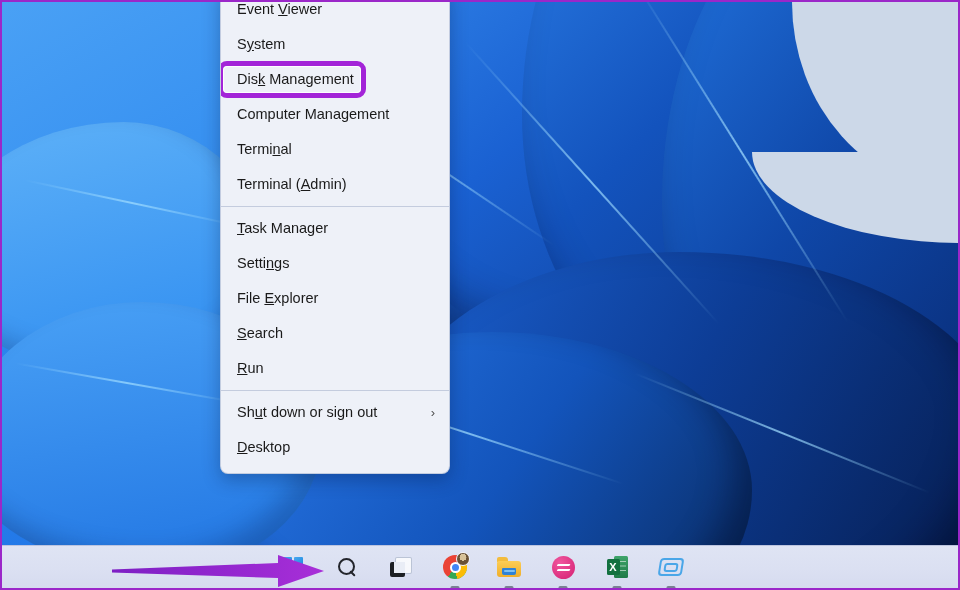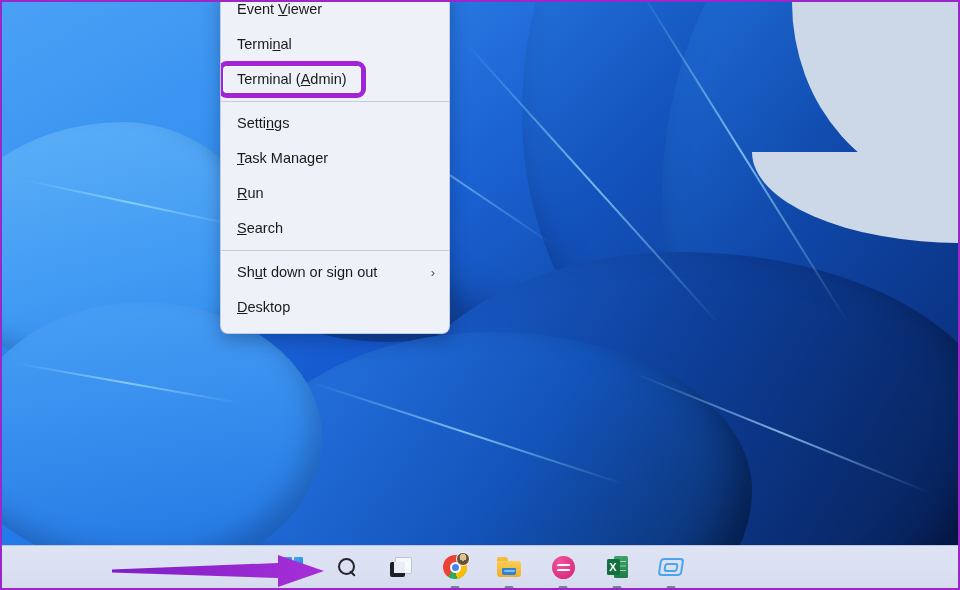--- a/index.html
+++ b/index.html
@@ -267,37 +267,49 @@
     <div class="hl" style="left:20px;top:200px;width:220px;transform:rotate(12deg);"></div>
     <div class="hl" style="left:10px;top:380px;width:230px;transform:rotate(10deg);"></div>
   </div>
 
   <div id="wincontext">
     <div id="menu-items">
         <div class="mi">
           <span class="lbl">Event <u>V</u>iewer</span>
         </div>
         <div class="mi">
+          <span class="lbl">S<u>y</u>stem</span>
+        </div>
+        <div class="mi">
+          <span class="lbl">Dis<u>k</u> Management</span>
+        </div>
+        <div class="mi">
+          <span class="lbl">Computer Mana<u>g</u>ement</span>
+        </div>
+        <div class="mi">
           <span class="lbl">Termi<u>n</u>al</span>
         </div>
         <div class="mi">
           <span class="lbl">Terminal (<u>A</u>dmin)</span>
         </div>
         <div class="sep"></div>
         <div class="mi">
+          <span class="lbl"><u>T</u>ask Manager</span>
+        </div>
+        <div class="mi">
           <span class="lbl">Setti<u>n</u>gs</span>
         </div>
         <div class="mi">
-          <span class="lbl"><u>T</u>ask Manager</span>
+          <span class="lbl">File <u>E</u>xplorer</span>
+        </div>
+        <div class="mi">
+          <span class="lbl"><u>S</u>earch</span>
         </div>
         <div class="mi">
           <span class="lbl"><u>R</u>un</span>
-        </div>
-        <div class="mi">
-          <span class="lbl"><u>S</u>earch</span>
         </div>
         <div class="sep"></div>
         <div class="mi">
           <span class="lbl">Sh<u>u</u>t down or sign out</span>
           <span class="chev">›</span>
         </div>
         <div class="mi">
           <span class="lbl"><u>D</u>esktop</span>
         </div>
       </div>

